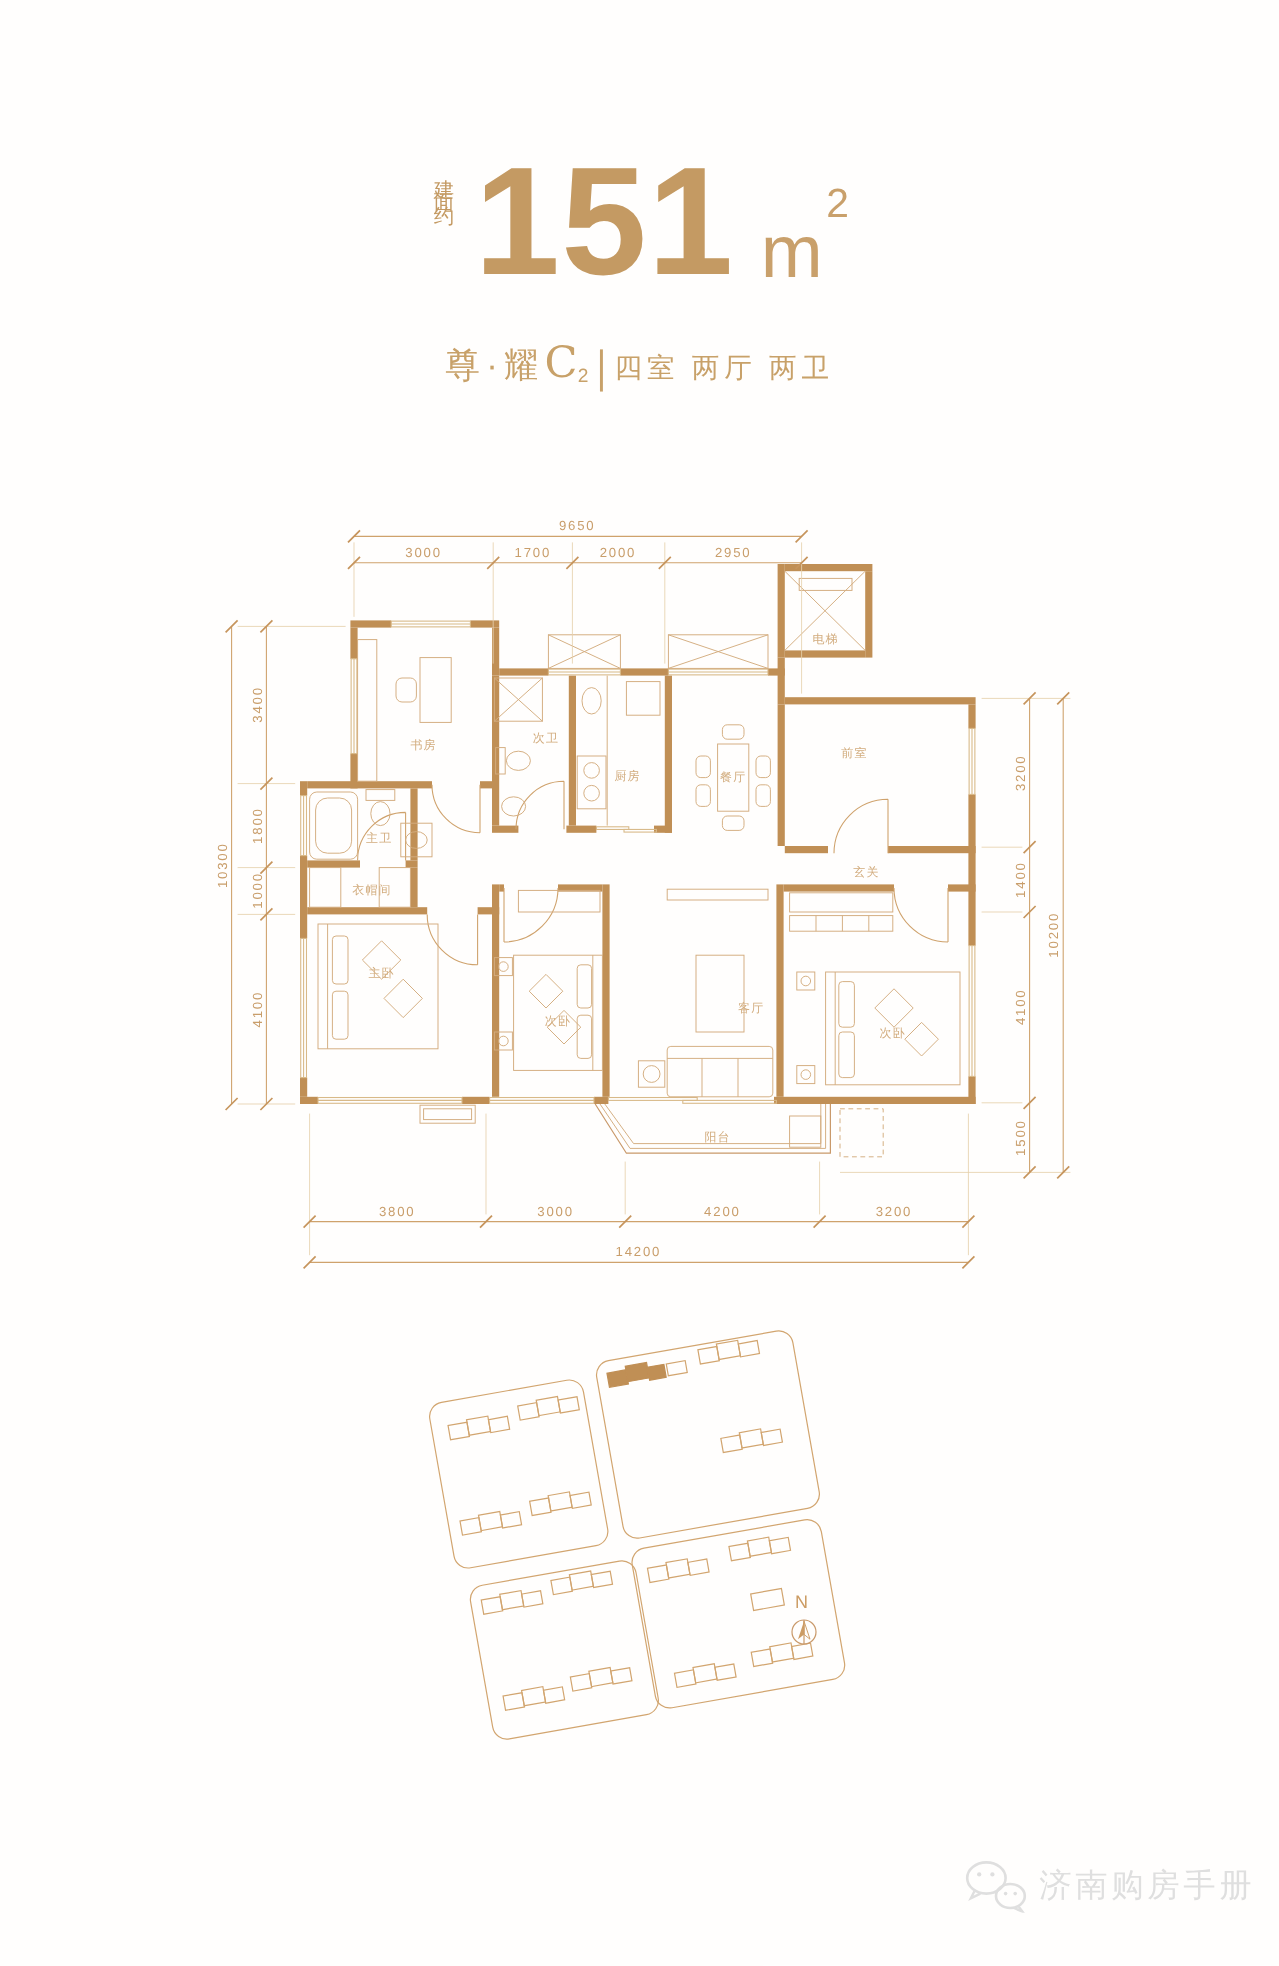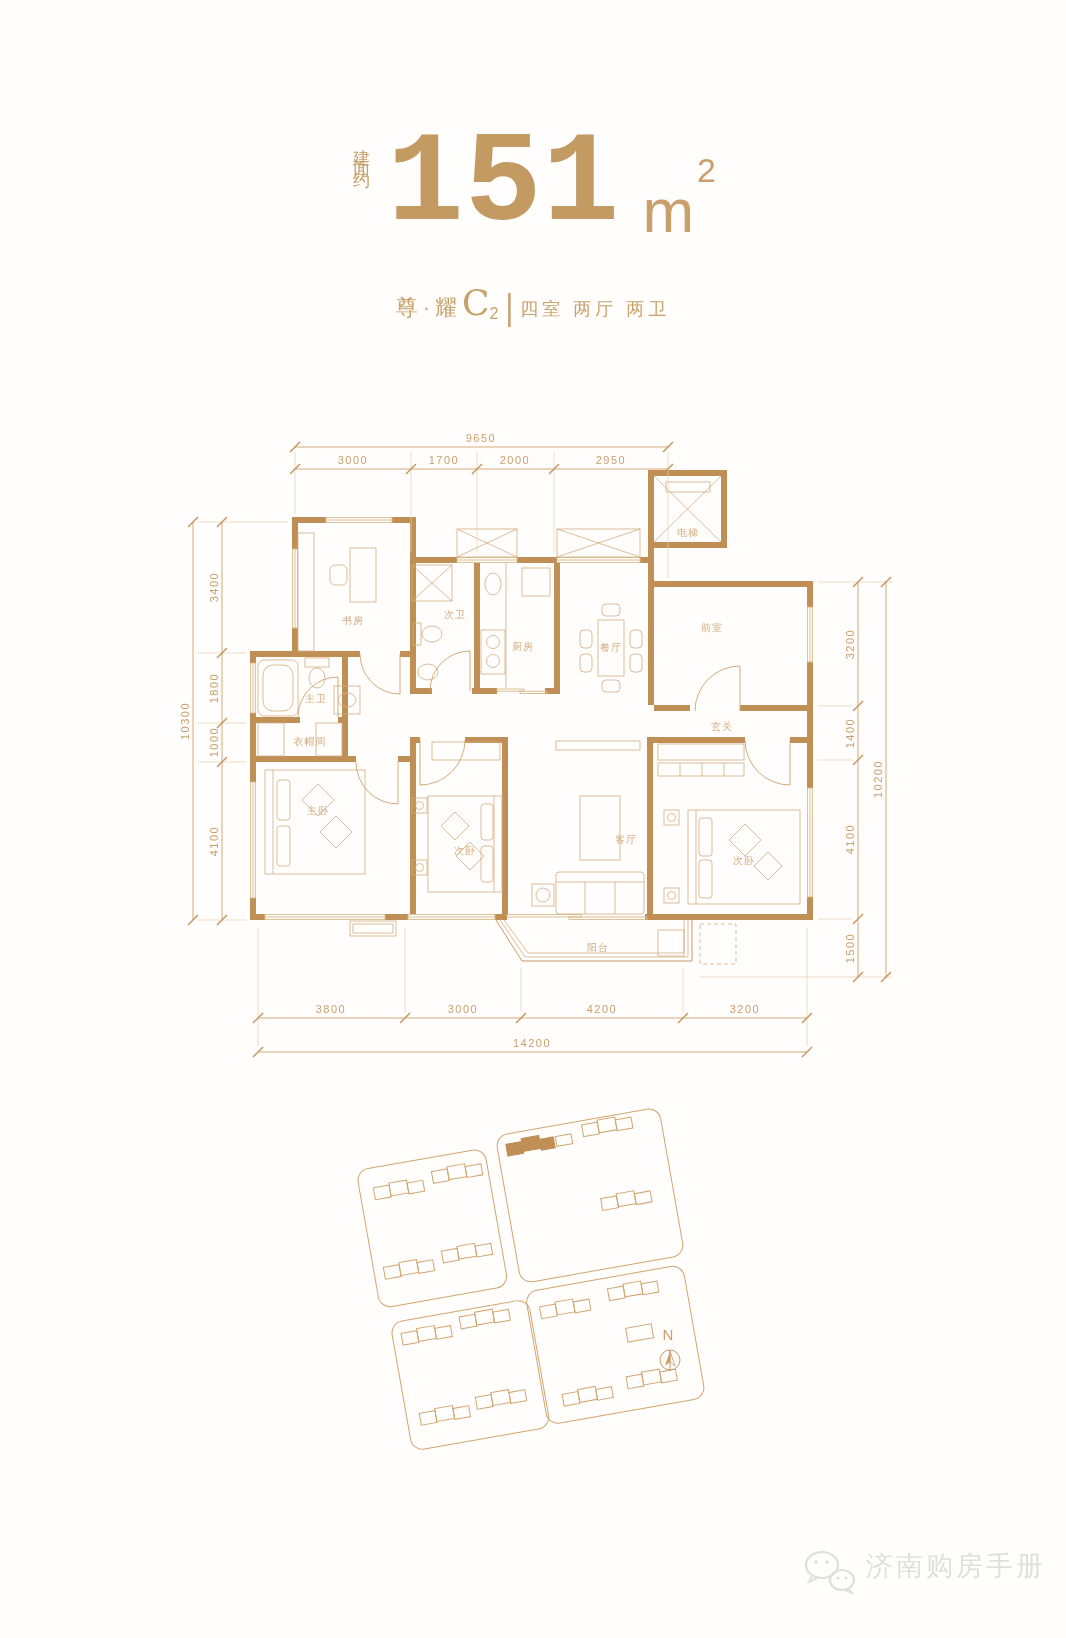--- a/index.html
+++ b/index.html
@@ -3,48 +3,48 @@
 <meta charset="utf-8">
 <style>
   html,body{margin:0;padding:0;background:#fff;}
   .page{position:relative;width:1066px;height:1638px;background:#fffefd;overflow:hidden;
         font-family:"Liberation Sans",sans-serif;}
   
   .header{position:absolute;top:126px;left:0;width:100%;display:flex;
           justify-content:center;align-items:flex-start;}
   .area-prefix{writing-mode:vertical-rl;text-orientation:upright;font-size:17px;
           letter-spacing:11px;color:#C49A63;margin-top:10px;}
-  .area-value{font-family:Liberation Mono, monospace;font-weight:700;
+  .area-value{font-family:Liberation Sans, sans-serif;font-weight:700;
           font-size:128px;line-height:0.92;color:#C49A63;margin-left:14px;letter-spacing:1px;}
   .area-unit{font-size:62px;font-weight:300;color:#C9A06B;align-self:flex-end;
           margin-left:22px;margin-bottom:2px;line-height:1;}
   .area-sup{font-size:34px;position:relative;top:-50px;margin-left:3px;}
   .subtitle{position:absolute;top:282px;left:0;width:100%;text-align:center;color:#C8A169;}
-  .sub-prefix{font-size:22px;letter-spacing:5px;}
+  .sub-prefix{font-size:29px;letter-spacing:5px;}
   .sub-letter{font-family:"DejaVu Serif","Liberation Serif",serif;font-size:36px;}
   .sub-idx{font-size:16px;vertical-align:-4px;}
   .sub-div{font-size:30px;font-weight:100;color:#C8A169;margin:0 7px;display:inline-block;
           transform:scaleY(1.25);vertical-align:-2px;}
-  .sub-layout{font-size:18px;letter-spacing:4px;}
+  .sub-layout{font-size:23px;letter-spacing:4px;}
   
   svg.plan{position:absolute;left:0;top:0;}
   .w{fill:#C08F55;stroke:none;}
   .ln{stroke:#C9996A;stroke-width:1;fill:none;}
   .thin{stroke:#D3AC7E;stroke-width:0.8;fill:none;}
   .winl{stroke:#D8B988;stroke-width:0.9;fill:none;}
   .door{stroke:#CFA26C;stroke-width:0.9;fill:none;}
   .dimln{stroke:#CFA26C;stroke-width:0.9;fill:none;}
   .ext{stroke:#E6D0AC;stroke-width:0.7;fill:none;}
   .tkg{stroke:#C6945C;stroke-width:1.4;}
   text.dim{font-family:"Liberation Sans",sans-serif;font-size:11px;fill:#C99E6B;letter-spacing:1.5px;}
   text.room{font-family:"Liberation Sans",sans-serif;font-size:10px;fill:#D2AC7E;letter-spacing:1px;}
   .site{stroke:#D2A56F;stroke-width:1;fill:none;}
   .bfill{fill:#C08F55;stroke:#C08F55;}
   
-  .watermark{position:absolute;left:802px;top:1548px;display:flex;
+  .watermark{position:absolute;left:802px;top:1548px;display:flex;align-items:center;
           color:#DFDFDF;}
   .wm-text{font-size:27px;letter-spacing:3px;margin-left:8px;}
 </style>
 </head>
 <body>
 
 <div class="page">
 
   <div class="header">
     <div class="area-prefix">建面约</div>

